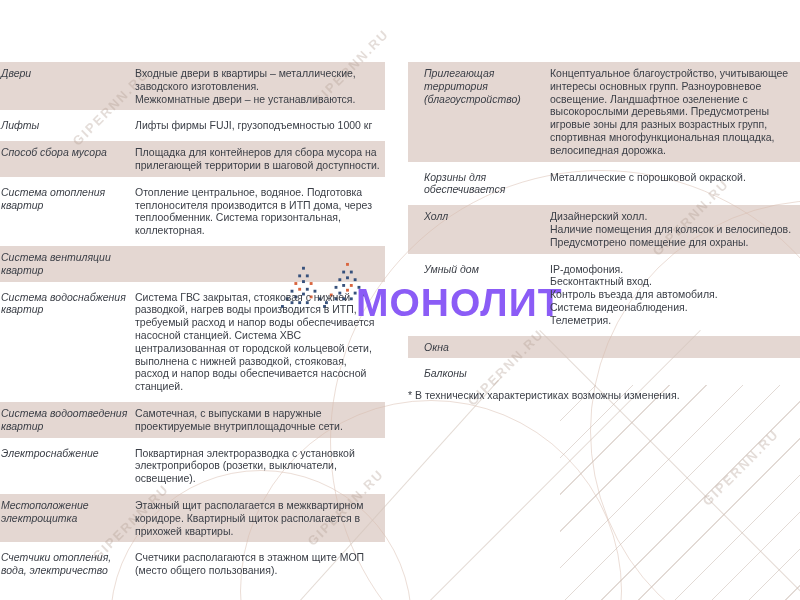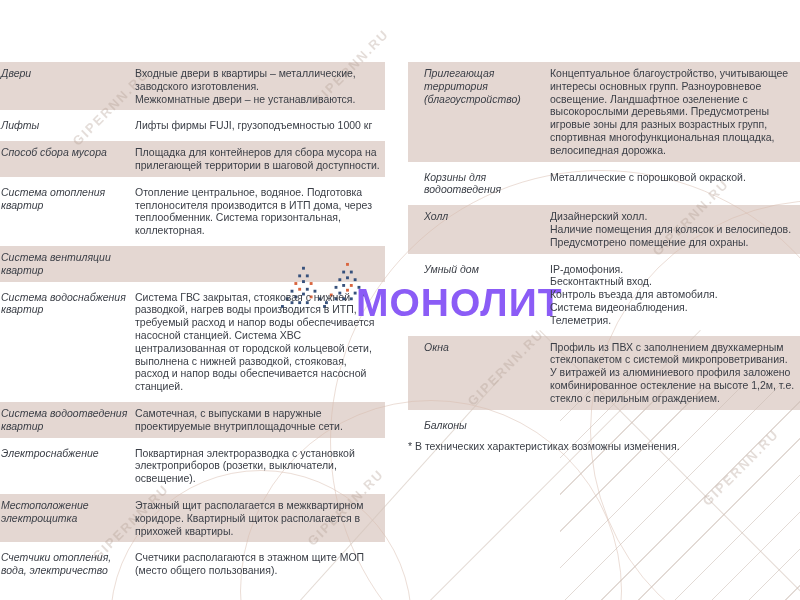--- a/index.html
+++ b/index.html
@@ -153,40 +153,39 @@
         <div class="desc">Счетчики располагаются в этажном щите МОП (место общего пользования).</div>
       </div>
     </div>
 
   <div class="col col-right">
   <div class="row shaded">
         <div class="label">Прилегающая территория (благоустройство)</div>
         <div class="desc">Концептуальное благоустройство, учитывающее интересы основных групп. Разноуровневое освещение. Ландшафтное озеленение с высокорослыми деревьями. Предусмотрены игровые зоны для разных возрастных групп, спортивная многофункциональная площадка, велосипедная дорожка.</div>
       </div>
       <div class="row">
-        <div class="label">Корзины для водоотведения</div>
+        <div class="label">Корзины для обеспечивается</div>
         <div class="desc">Металлические с порошковой окраской.</div>
       </div>
       <div class="row shaded">
         <div class="label">Холл</div>
         <div class="desc">Дизайнерский холл.
 Наличие помещения для колясок и велосипедов.
 Предусмотрено помещение для охраны.</div>
       </div>
       <div class="row">
         <div class="label">Умный дом</div>
         <div class="desc">IP-домофония.
 Бесконтактный вход.
 Контроль въезда для автомобиля.
 Система видеонаблюдения.
 Телеметрия.</div>
       </div>
       <div class="row shaded">
         <div class="label">Окна</div>
-        <div class="desc">Профиль из ПВХ с заполнением двухкамерным стеклопакетом с системой микропроветривания. У витражей из алюминиевого профиля заложено комбинированное остекление на высоте 1,2м, т.е. стекло с перильным ограждением.</div>
       </div>
       <div class="row">
         <div class="label">Балконы</div>
       </div>
       <div class="footnote">* В технических характеристиках возможны изменения.</div>
     </div>
 
 </div>
 
 </body></html>

